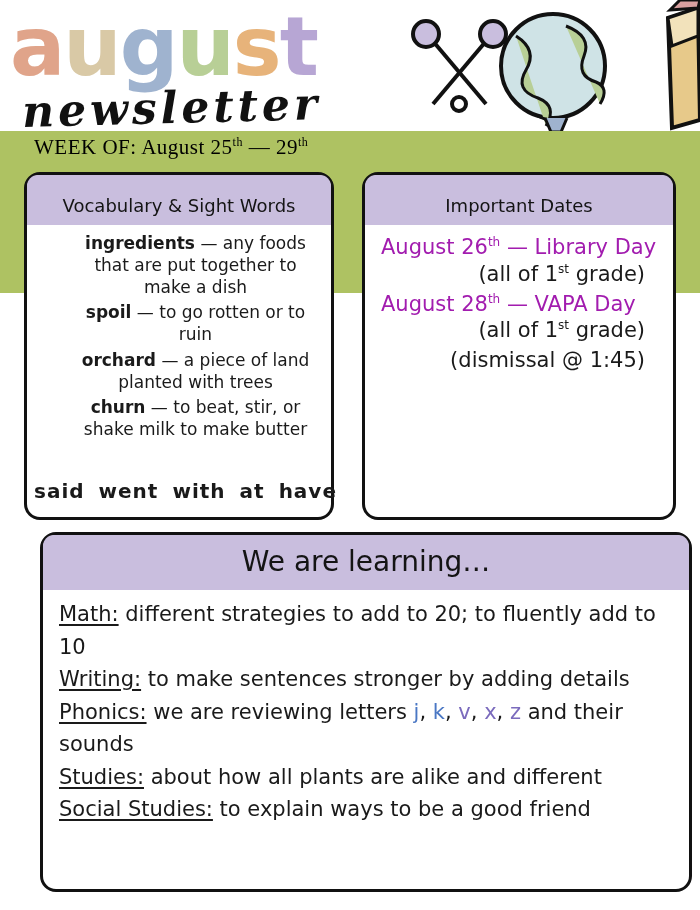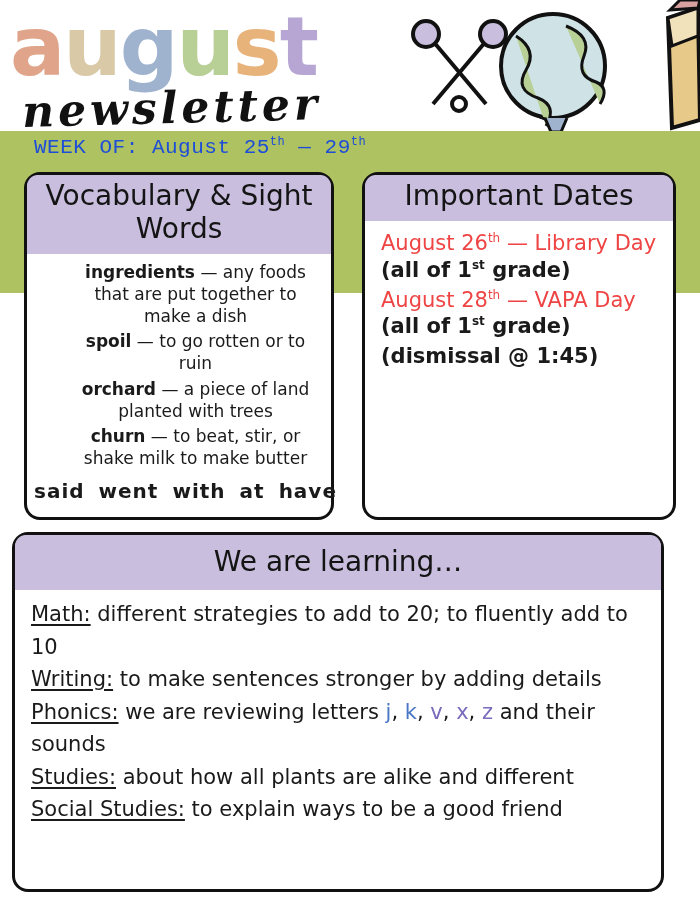--- a/index.html
+++ b/index.html
@@ -52,41 +52,41 @@
   .green-band {
     position: absolute;
     left: 0; top: 131px;
     width: 700px;
     height: 162px;
     background: #aec262;
   }
   .week-of {
     position: absolute;
     left: 34px; top: 135px;
-    font-family: Liberation Mono, monospace;
-    font-size: 21px;
-    color: #1d4ed8;
+    font-family: Liberation Serif, serif;
+    font-size: 21px;
+    color: #000000;
     letter-spacing: .5px;
   }
   .week-of sup { font-size: 12px; }
 
   
   .card {
     position: absolute;
     background: #ffffff;
     border: 3px solid #111;
     border-radius: 16px;
     box-sizing: border-box;
   }
   .card-head {
     background: #c9bede;
     border-radius: 11px 11px 0 0;
     text-align: center;
-    font-size: 28px;
-    padding: 4px 4px 9px;
+    font-size: 18px;
+    padding: 20px 4px 9px;
     color: #141414;
     font-family: "DejaVu Sans", sans-serif;
   }
 
   
   #vocab-card {
     left: 24px; top: 172px;
     width: 310px; height: 348px;
   }
   .vocab-list {
@@ -114,35 +114,35 @@
 
   
   #dates-card {
     left: 362px; top: 172px;
     width: 314px; height: 348px;
   }
   .dates-body { padding: 10px 14px 0 16px; }
   .date-line {
     font-size: 21px;
     line-height: 1.17;
-    color: #ef4444;
+    color: #a21caf;
     margin-bottom: 2px;
   }
   .date-line sup { font-size: 12px; }
   .date-sub {
     font-size: 21px;
+    text-align: right;
     padding-right: 14px;
     margin-bottom: 6px;
-    font-weight: bold;
   }
   .date-sub sup { font-size: 12px; }
 
   
   #learning-card {
-    left: 12px; top: 532px;
+    left: 40px; top: 532px;
     width: 652px; height: 360px;
   }
   .learning-head {
     font-size: 28px;
     padding: 10px 4px 12px;
   }
   .learning-body {
     padding: 8px 14px 0 16px;
   }
   .learn-line {

